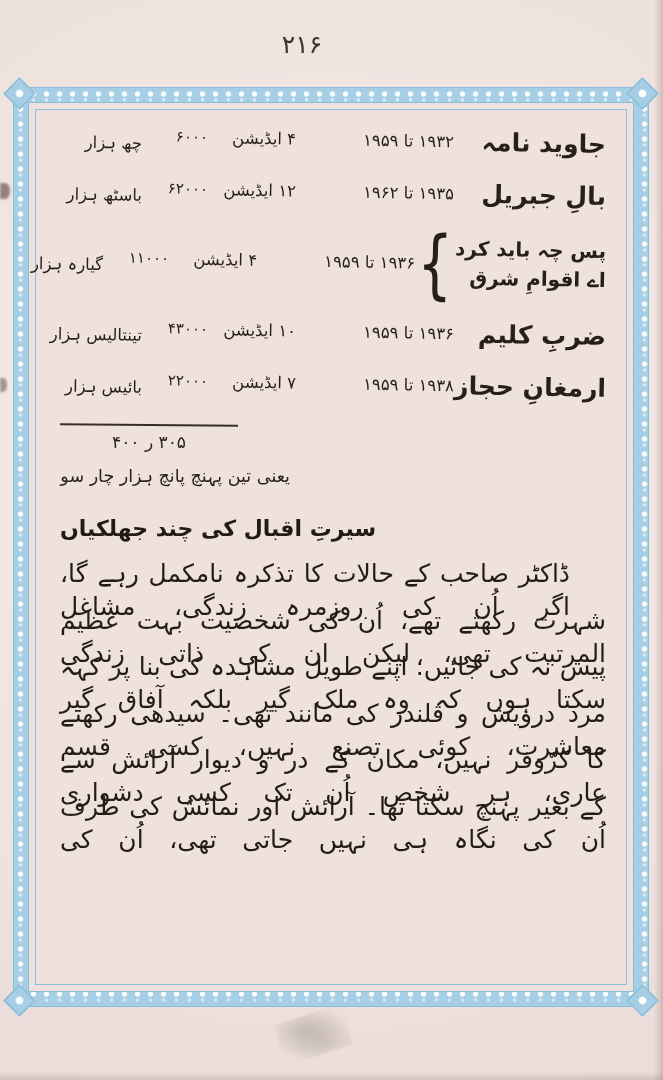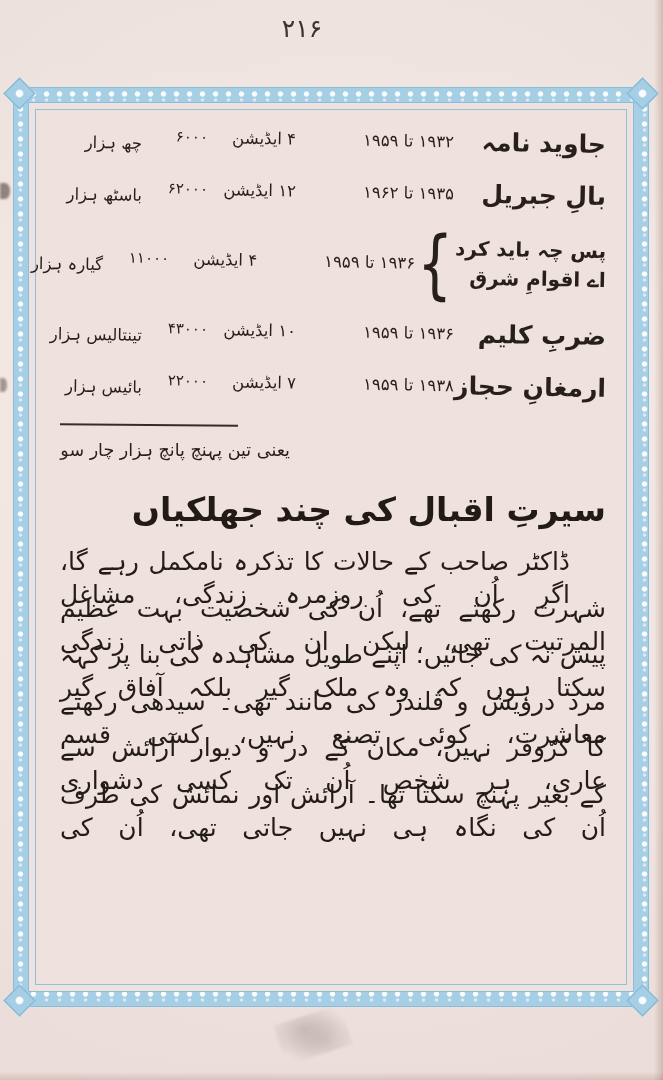--- a/index.html
+++ b/index.html
@@ -21,21 +21,21 @@
   .edge-bottom{position:absolute;bottom:0;left:0;width:100%;height:8px;
     background:linear-gradient(0deg, rgba(140,100,92,.22), rgba(140,100,92,0));}
   .speck-a{position:absolute;left:0;top:183px;width:10px;height:16px;background:rgba(70,50,45,.55);border-radius:0 60% 60% 0;filter:blur(1px);}
   .speck-b{position:absolute;left:0;top:378px;width:7px;height:14px;background:rgba(70,50,45,.45);border-radius:0 60% 60% 0;filter:blur(1px);}
   .smudge{position:absolute;left:278px;top:1014px;width:70px;height:42px;
     background:radial-gradient(ellipse at 40% 30%, rgba(110,100,90,.28), rgba(110,100,90,0) 65%),
                radial-gradient(ellipse at 65% 75%, rgba(110,100,90,.22), rgba(110,100,90,0) 60%);
     filter:blur(1px);transform:rotate(-18deg);}
   
   .page-number{
-    position:absolute;top:14px;left:262px;width:80px;
+    position:absolute;top:30px;left:262px;width:80px;
     text-align:center;font-size:25px;color:#3c332b;letter-spacing:3px;
   }
   
   .frame{position:absolute;left:14px;top:88px;width:634px;height:918px;z-index:1;
     background-color:#a6cfe6;
     background-image:
       radial-gradient(circle at 50% 40%, rgba(255,255,255,.95) 2.1px, rgba(255,255,255,0) 3.2px),
       radial-gradient(circle at 50% 80%, rgba(255,255,255,.55) 1.2px, rgba(255,255,255,0) 2.2px);
     background-size:13px 15px;
     box-shadow:0 0 0 1px #8abdd8;
@@ -60,21 +60,21 @@
   .cell.figure{flex:0 0 66px;font-size:15px;letter-spacing:1px;}
   .cell.words{flex:1 1 auto;font-size:16.5px;position:relative;top:7px;}
   .title-multi{display:flex;align-items:center;}
   .title-lines{display:flex;flex-direction:column;gap:2px;font-size:20px;font-weight:700;line-height:1.35;}
   .brace{font-size:56px;font-weight:400;transform:scaleY(1.35);margin:0 2px;color:#271f19;}
   
   .total-rule{width:178px;border-top:2.2px solid #362d26;margin:10px 2px 0 0;margin-right:auto;transform:rotate(.5deg);}
   .total-figure{width:178px;margin-right:auto;text-align:center;font-size:17px;letter-spacing:2px;padding-top:6px;}
   .total-words{margin-right:auto;width:230px;text-align:right;font-size:17.5px;padding:14px 4px 0 0;}
   
-  .heading{margin:30px 0 8px 0;text-align:right;font-size:33px;font-weight:700;color:#221b15;}
+  .heading{margin:30px 0 8px 0;text-align:left;font-size:22px;font-weight:700;color:#221b15;}
   
   .para{margin-top:16px;}
   .para-line{
     font-size:25px;line-height:33px;height:46.5px;
     text-align:justify;text-align-last:justify;color:#241d17;white-space:nowrap;
     display:block;overflow:visible;
   }
   .para-line{white-space:normal;}
   .para-line.indent{padding-right:36px;}
 </style>
@@ -140,20 +140,21 @@
         <div class="cell title">ارمغانِ حجاز</div>
         <div class="cell dates">۱۹۳۸ تا ۱۹۵۹</div>
         <div class="cell editions">۷ ایڈیشن</div>
         <div class="cell figure">۲۲۰۰۰</div>
         <div class="cell words">بائیس ہزار</div>
       </div>
 
     </div>
 
     <div class="total-rule"></div>
+    <div class="total-figure">۳۰۵ ر ۴۰۰</div>
     <div class="total-words">یعنی تین پہنچ پانچ ہزار چار سو</div>
 
     <h1 class="heading">سیرتِ اقبال کی چند جھلکیاں</h1>
 
     <div class="para">
       <div class="para-line indent">ڈاکٹر صاحب کے حالات کا تذکرہ نامکمل رہے گا، اگر اُن کی روزمرہ زندگی، مشاغل</div>
       <div class="para-line">شہرت رکھتے تھے، اُن کی شخصیت بہت عظیم المرتبت تھی، لیکن ان کی ذاتی زندگی</div>
       <div class="para-line">پیش نہ کی جائیں؛ اپنے طویل مشاہدہ کی بنا پر کہہ سکتا ہوں کہ وہ ملک گیر بلکہ آفاق گیر</div>
       <div class="para-line">مرد درویش و قلندر کی مانند تھی۔ سیدھی رکھتے معاشرت، کوئی تصنع نہیں، کسی قسم</div>
       <div class="para-line">کا کرّوفر نہیں، مکان کے در و دیوار آرائش سے عاری، ہر شخص اُن تک کسی دشواری</div>

